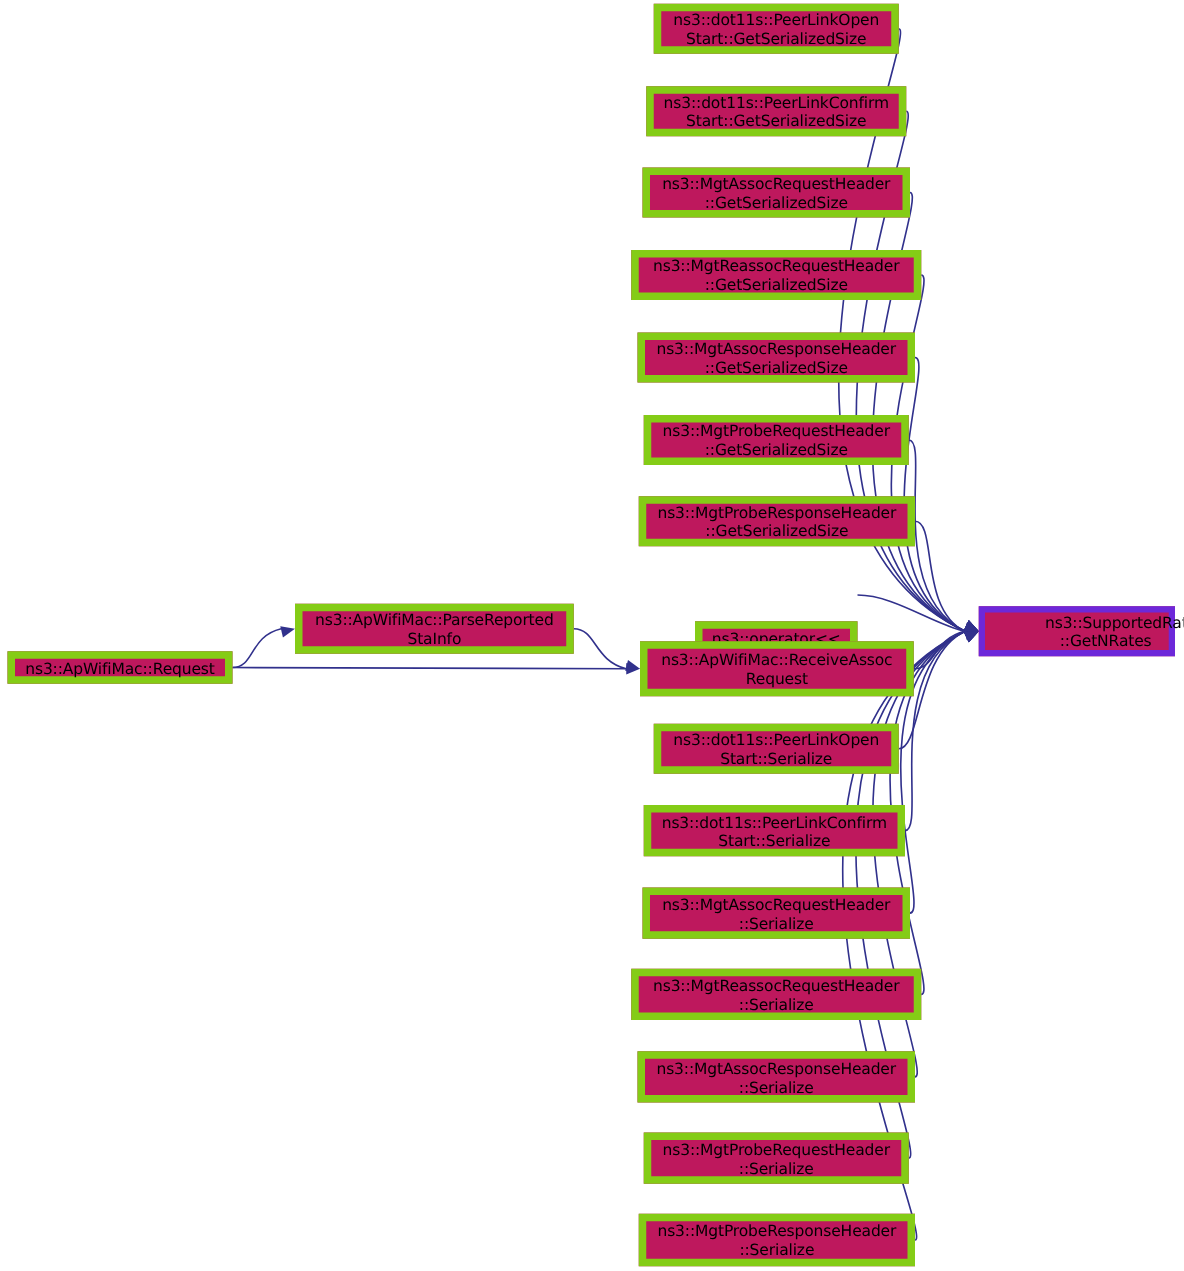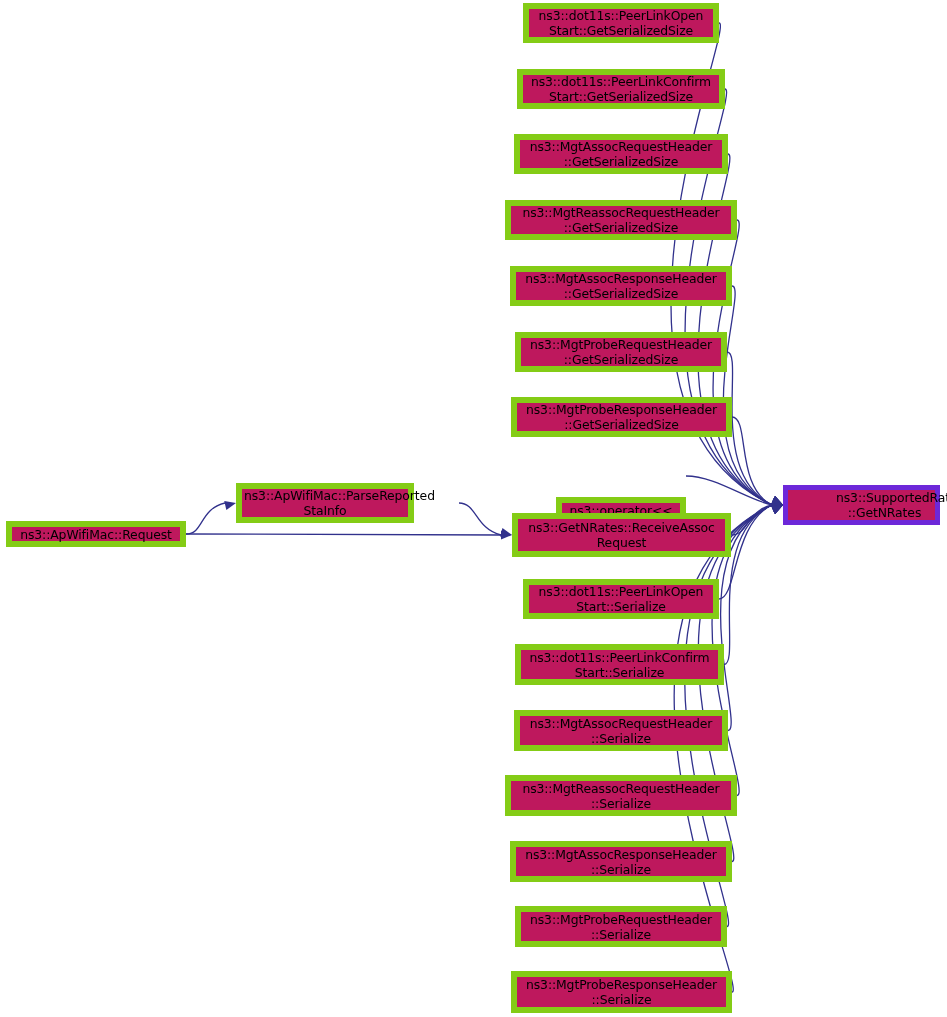--- a/index.html
+++ b/index.html
@@ -103,34 +103,34 @@
 ::GetSerializedSize</span></div>
     <div class="node" style="left: 505px; top: 200px; width: 232px; height: 40px;"><span class="node-label">ns3::MgtReassocRequestHeader
 ::GetSerializedSize</span></div>
     <div class="node" style="left: 510px; top: 266px; width: 222px; height: 40px;"><span class="node-label">ns3::MgtAssocResponseHeader
 ::GetSerializedSize</span></div>
     <div class="node" style="left: 515px; top: 332px; width: 212px; height: 40px;"><span class="node-label">ns3::MgtProbeRequestHeader
 ::GetSerializedSize</span></div>
     <div class="node" style="left: 511px; top: 397px; width: 221px; height: 40px;"><span class="node-label">ns3::MgtProbeResponseHeader
 ::GetSerializedSize</span></div>
     <div class="node" style="left: 556px; top: 463px; width: 130px; height: 26px; margin-top: 34px;"><span class="node-label">ns3::operator&lt;&lt;</span></div>
-    <div class="node" style="left: 512px; top: 513px; width: 219px; height: 44px;"><span class="node-label">ns3::GetNRates::ReceiveAssoc
+    <div class="node" style="left: 512px; top: 513px; width: 219px; height: 44px;"><span class="node-label">ns3::ApWifiMac::ReceiveAssoc
 Request</span></div>
     <div class="node" style="left: 523px; top: 579px; width: 196px; height: 40px;"><span class="node-label">ns3::dot11s::PeerLinkOpen
 Start::Serialize</span></div>
     <div class="node" style="left: 515px; top: 644px; width: 209px; height: 41px;"><span class="node-label">ns3::dot11s::PeerLinkConfirm
 Start::Serialize</span></div>
     <div class="node" style="left: 514px; top: 710px; width: 214px; height: 41px;"><span class="node-label">ns3::MgtAssocRequestHeader
 ::Serialize</span></div>
     <div class="node" style="left: 505px; top: 775px; width: 232px; height: 41px;"><span class="node-label">ns3::MgtReassocRequestHeader
 ::Serialize</span></div>
     <div class="node" style="left: 510px; top: 841px; width: 222px; height: 41px;"><span class="node-label">ns3::MgtAssocResponseHeader
 ::Serialize</span></div>
     <div class="node" style="left: 515px; top: 906px; width: 212px; height: 41px;"><span class="node-label">ns3::MgtProbeRequestHeader
 ::Serialize</span></div>
     <div class="node" style="left: 511px; top: 971px; width: 221px; height: 42px;"><span class="node-label">ns3::MgtProbeResponseHeader
 ::Serialize</span></div>
-    <div class="node" style="left: 236px; top: 483px; width: 178px; height: 40px;"><span class="node-label">ns3::ApWifiMac::ParseReported
+    <div class="node" style="left: 236px; top: 483px; width: 223px; height: 40px;"><span class="node-label">ns3::ApWifiMac::ParseReported
 StaInfo</span></div>
     <div class="node" style="left: 6px; top: 521px; width: 180px; height: 26px;"><span class="node-label">ns3::ApWifiMac::Request</span></div>
     <div class="node highlight" style="left: 783px; top: 485px; width: 157px; height: 40px;"><span class="node-label">ns3::SupportedRates
 ::GetNRates</span></div>
   </div>
 
 </body></html>

